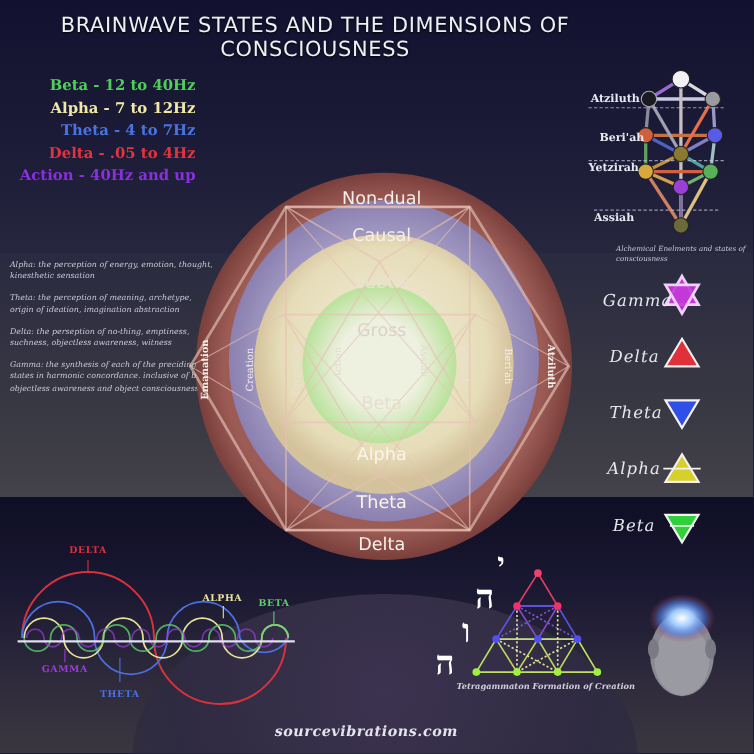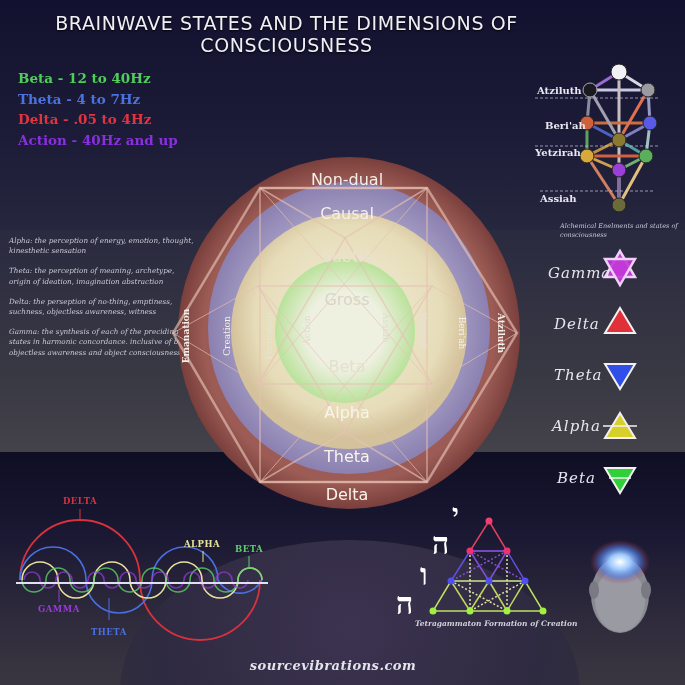--- a/index.html
+++ b/index.html
@@ -14,21 +14,21 @@
     background:linear-gradient(180deg,#2a2a40 0%,#3a3a44 70%,#44424a 100%); }
   .bg-bot { position:absolute; left:0; top:452px; width:685px; height:233px;
     background:linear-gradient(180deg,#0e0e24 0%,#1a1832 35%,#2e2a3c 70%,#3a3640 100%); }
   .planet { position:absolute; left:120px; top:540px; width:460px; height:300px; border-radius:50%;
     background:radial-gradient(ellipse at 50% 30%, #3c3350 0%, #2e2a40 60%, rgba(40,36,56,0) 100%); }
 
   .title { position:absolute; left:0; top:12px; width:573px; text-align:center;
     font-family:"DejaVu Sans", sans-serif; font-size:19px; color:#eef0f6; letter-spacing:0.6px;
     text-shadow:0 1px 2px #000; font-weight:normal; }
 
-  .freq { position:absolute; left:18px; top:68px; font-family:"DejaVu Serif", serif; font-weight:bold; font-size:13.5px; line-height:20.5px; }
+  .freq { position:absolute; left:18px; top:68px; font-family:"DejaVu Serif", serif; font-weight:bold; font-size:13.5px; line-height:20.5px;text-align:right; }
   .freq div { white-space:nowrap; }
 
   .desc { position:absolute; left:9px; top:236px; width:185px; font-style:italic; font-size:7.2px; line-height:10.4px; color:#c8c8d4; font-family:"DejaVu Serif", serif; }
   .desc p { margin:0 0 9.5px 0; }
 
   .diagram { position:absolute; left:0; top:0; }
 
   .kab-label { position:absolute; font-family:"DejaVu Serif", serif; font-weight:bold; font-size:10px; color:#e8e8f0; }
   .kab-caption { position:absolute; left:560px; top:222px; width:120px; font-style:italic; font-size:6.5px; line-height:9px; color:#c8c8d8; text-align:left; }
 
@@ -45,20 +45,21 @@
 
 <div class="bg-top"></div>
 <div class="bg-mid"></div>
 <div class="bg-bot"></div>
 <div class="planet"></div>
 
 <div class="title">BRAINWAVE STATES AND THE DIMENSIONS OF CONSCIOUSNESS</div>
 
 <div class="freq">
   <div style="color:#4fcf5a">Beta - 12 to 40Hz</div>
+  <div style="color:#f0e9a6">Alpha - 7 to 12Hz</div>
   <div style="color:#4a73e0">Theta - 4 to 7Hz</div>
   <div style="color:#e2343f">Delta - .05 to 4Hz</div>
   <div style="color:#8a2fe0">Action - 40Hz and up</div>
 </div>
 
 <div class="desc">
   <p>Alpha: the perception of energy, emotion, thought, kinesthetic sensation</p>
   <p>Theta: the perception of meaning, archetype, origin of ideation, imagination abstraction</p>
   <p>Delta: the perseption of no-thing, emptiness, suchness, objectless awareness, witness</p>
   <p>Gamma: the synthesis of each of the preciding states in harmonic concordance. inclusive of both objectless awareness and object consciousness.</p>

